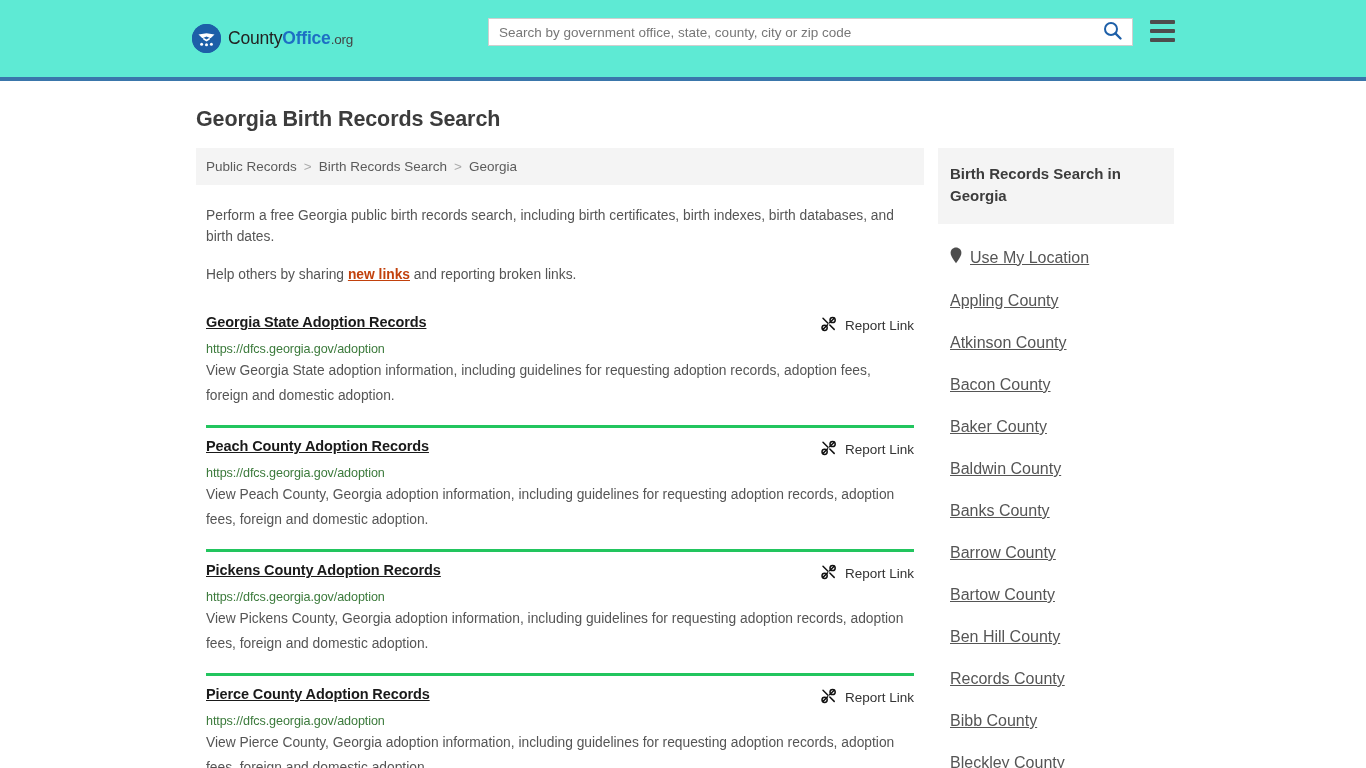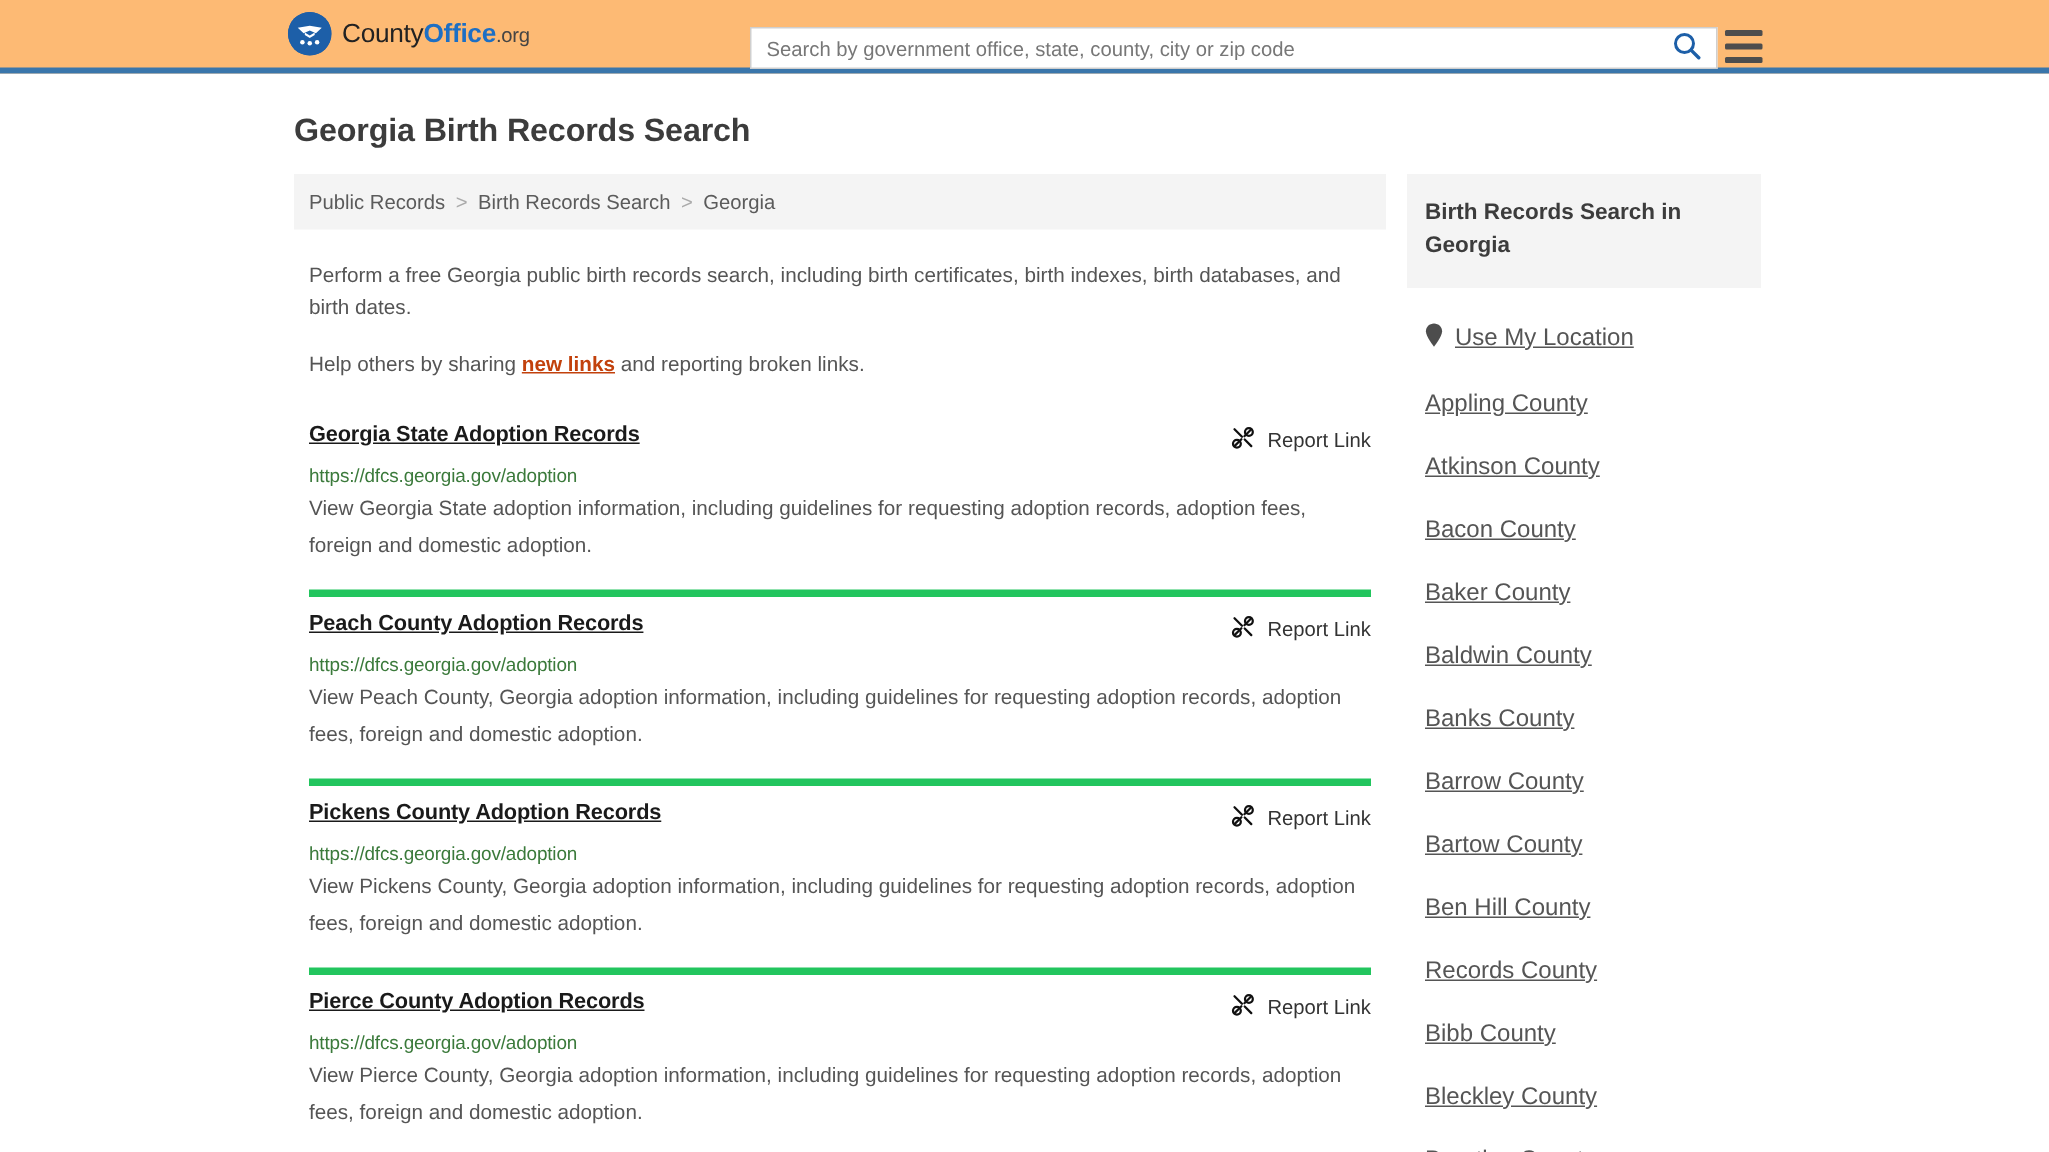--- a/index.html
+++ b/index.html
@@ -10,22 +10,22 @@
     width: 1366px;
     height: 768px;
     overflow: hidden;
     background: #ffffff;
     font-family: "Liberation Sans", sans-serif;
     -webkit-font-smoothing: antialiased;
   }
 
   
   .site-header {
-    height: 49px;
-    background: #fdba74;
+    height: 81px;
+    background: #5eead4;
     border-bottom: 4px solid #3a76ab;
     display: flex;
     align-items: center;
     position: relative;
   }
   .brand {
     display: flex;
     align-items: center;
     margin-left: 192px;
     text-decoration: none;
@@ -49,21 +49,21 @@
     letter-spacing: -0.2px;
     white-space: nowrap;
     color: #222222;
   }
   .brand-text .b-county { color: #222222; }
   .brand-text .b-office { color: #1d6fc4; font-weight: bold; }
   .brand-text .b-org { color: #444444; font-size: 13.5px; }
 
   .search-wrap {
     position: absolute;
-    left: 500px;
+    left: 488px;
     top: 18px;
     width: 645px;
     height: 28px;
     display: flex;
     align-items: stretch;
     background: #ffffff;
     border: 1px solid #cfcfcf;
   }
   .search-input {
     flex: 1 1 auto;
@@ -163,21 +163,21 @@
     color: #c2410c;
     text-decoration: underline;
     font-weight: 600;
     text-align: center;
   }
 
   
   .results { margin-top: 19px; padding: 0 10px; }
   .result {
     padding: 10px 0 17px 0;
-    border-bottom: 5px solid #22c55e;
+    border-bottom: 3px solid #22c55e;
   }
   .result:last-child { border-bottom: 0; }
   .result-head {
     display: flex;
     align-items: flex-start;
     justify-content: space-between;
   }
   .result-title {
     font-size: 14.5px;
     font-weight: bold;

